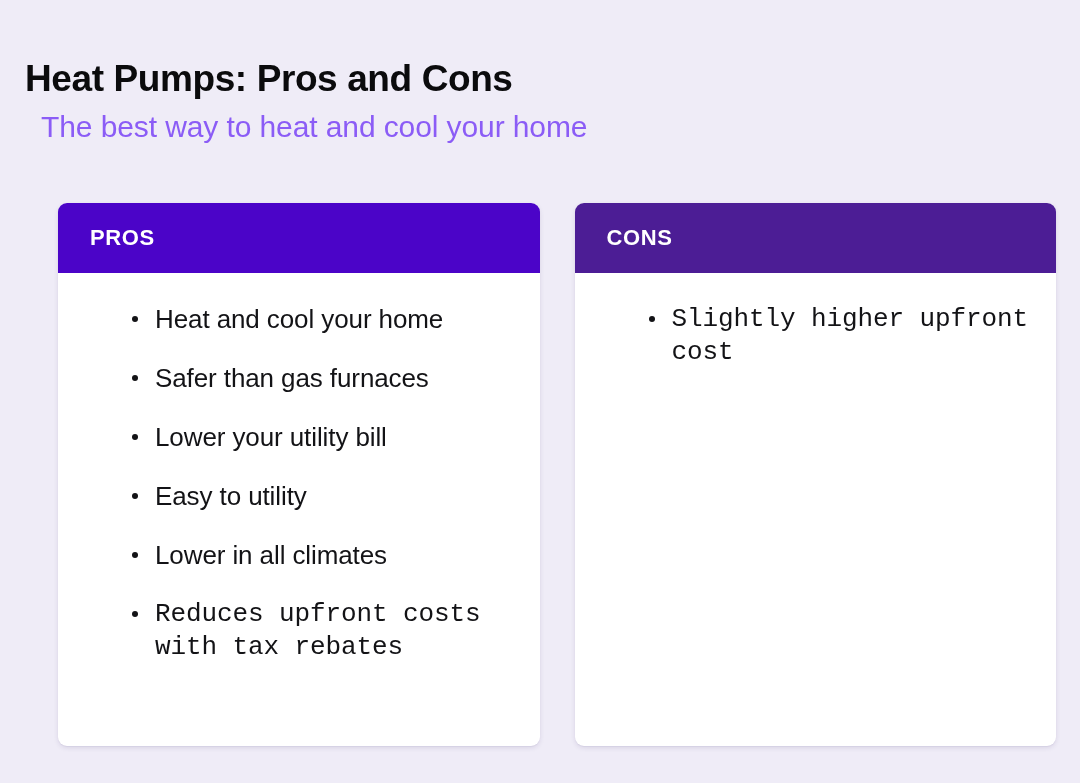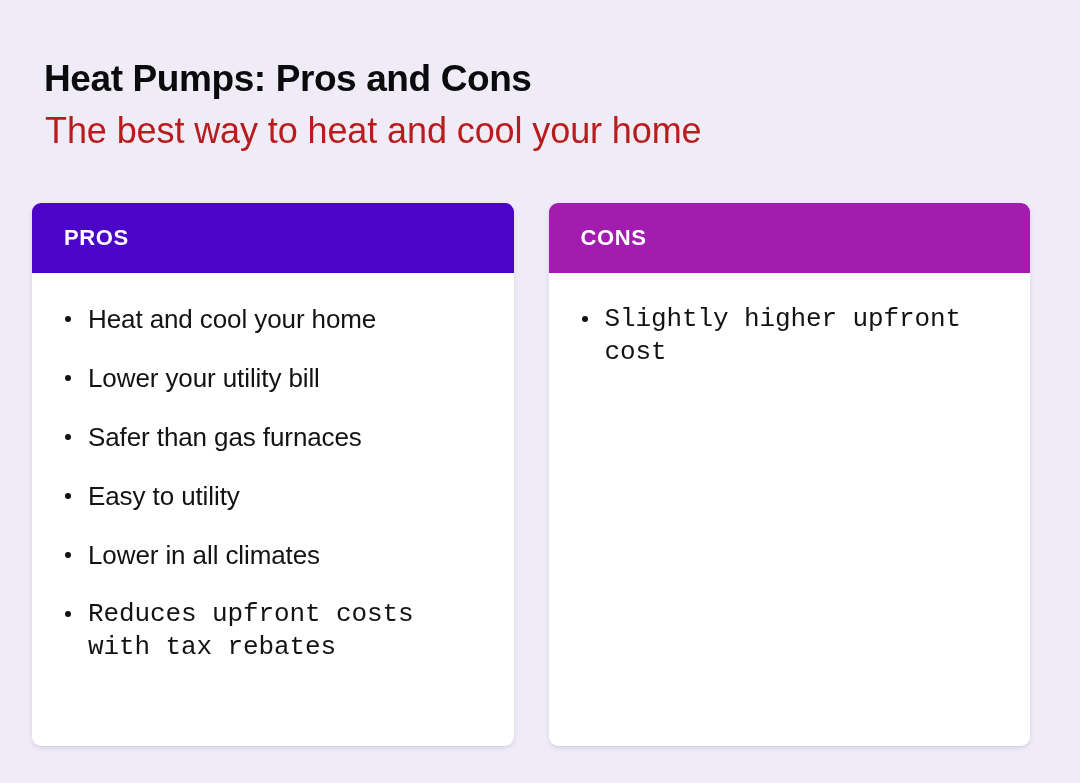--- a/index.html
+++ b/index.html
@@ -15,45 +15,45 @@
     overflow: hidden;
   }
   .page {
     position: relative;
     width: 1080px;
     height: 783px;
     box-sizing: border-box;
   }
   .header-block {
     position: absolute;
-    left: 44px;
+    left: 25px;
     top: 58px;
     width: 900px;
   }
   .page-title {
     font-size: 37px;
     font-weight: bold;
     color: #0b0b0d;
     letter-spacing: -0.4px;
     line-height: 1.12;
     margin: 0;
     white-space: nowrap;
   }
   .page-subtitle {
-    font-size: 36px;
+    font-size: 30px;
     font-weight: normal;
-    color: #b91c1c;
+    color: #8b5cf6;
     letter-spacing: -0.1px;
     line-height: 1.2;
-    margin: 10px 0 0 1px;
+    margin: 10px 0 0 16px;
     white-space: nowrap;
   }
   .cards {
     position: absolute;
-    left: 32px;
+    left: 58px;
     top: 203px;
     width: 998px;
     height: 543px;
     display: flex;
     gap: 35px;
   }
   .card {
     flex: 1 1 0;
     display: flex;
     flex-direction: column;
@@ -72,25 +72,26 @@
   }
   .card-header-title {
     font-size: 22px;
     font-weight: bold;
     color: #ffffff;
     letter-spacing: 0.6px;
     text-transform: uppercase;
     line-height: 1;
   }
   .card--pros .card-header { background: #4b04c8; }
-  .card--cons .card-header { background: #a21caf; }
+  .card--cons .card-header { background: #4c1d95; }
   .card-body {
     flex: 1 1 auto;
     padding: 30px 26px 20px 26px;
     box-sizing: border-box;
+    margin-left: 41px;
   }
   .bullet-list {
     list-style: none;
     margin: 0;
     padding: 0;
   }
   .bullet-item {
     position: relative;
     padding-left: 30px;
     font-size: 26px;
@@ -131,25 +132,25 @@
         <span class="card-header-title">PROS</span>
       </div>
       <div class="card-body">
         <ul class="bullet-list">
           <li class="bullet-item">
             <span class="bullet-dot"></span>
             <span>Heat and cool your home</span>
           </li>
           <li class="bullet-item">
             <span class="bullet-dot"></span>
-            <span>Lower your utility bill</span>
+            <span>Safer than gas furnaces</span>
           </li>
           <li class="bullet-item">
             <span class="bullet-dot"></span>
-            <span>Safer than gas furnaces</span>
+            <span>Lower your utility bill</span>
           </li>
           <li class="bullet-item">
             <span class="bullet-dot"></span>
             <span>Easy to utility</span>
           </li>
           <li class="bullet-item">
             <span class="bullet-dot"></span>
             <span>Lower in all climates</span>
           </li>
           <li class="bullet-item">

